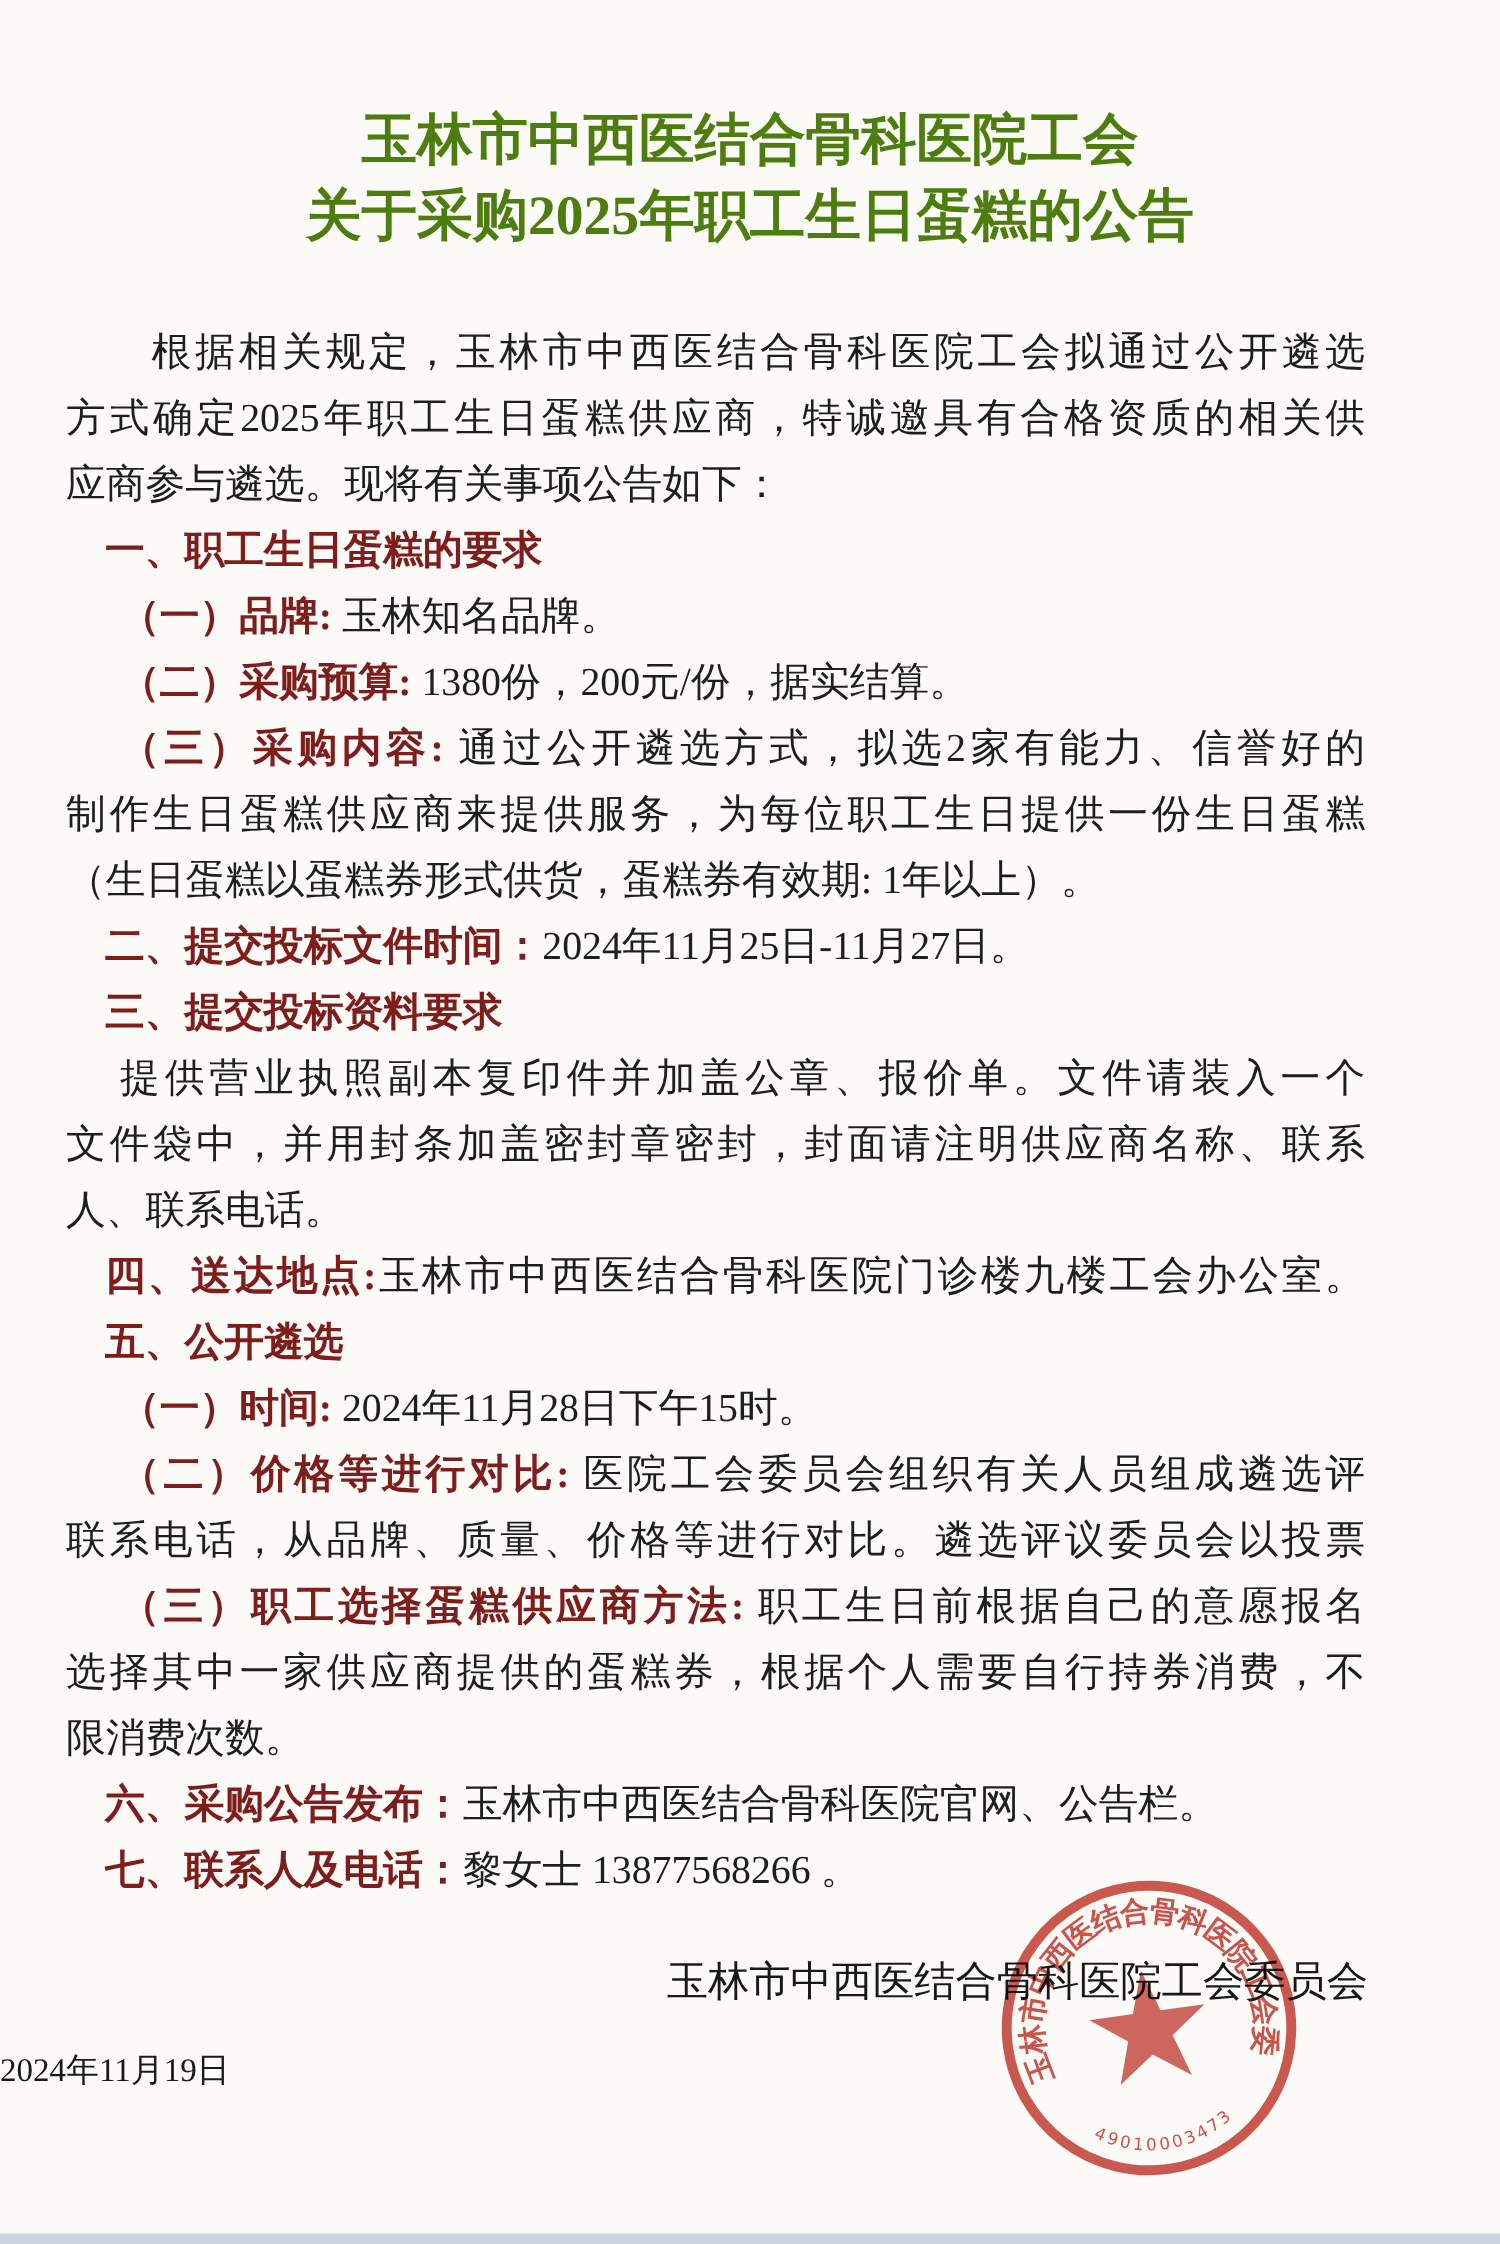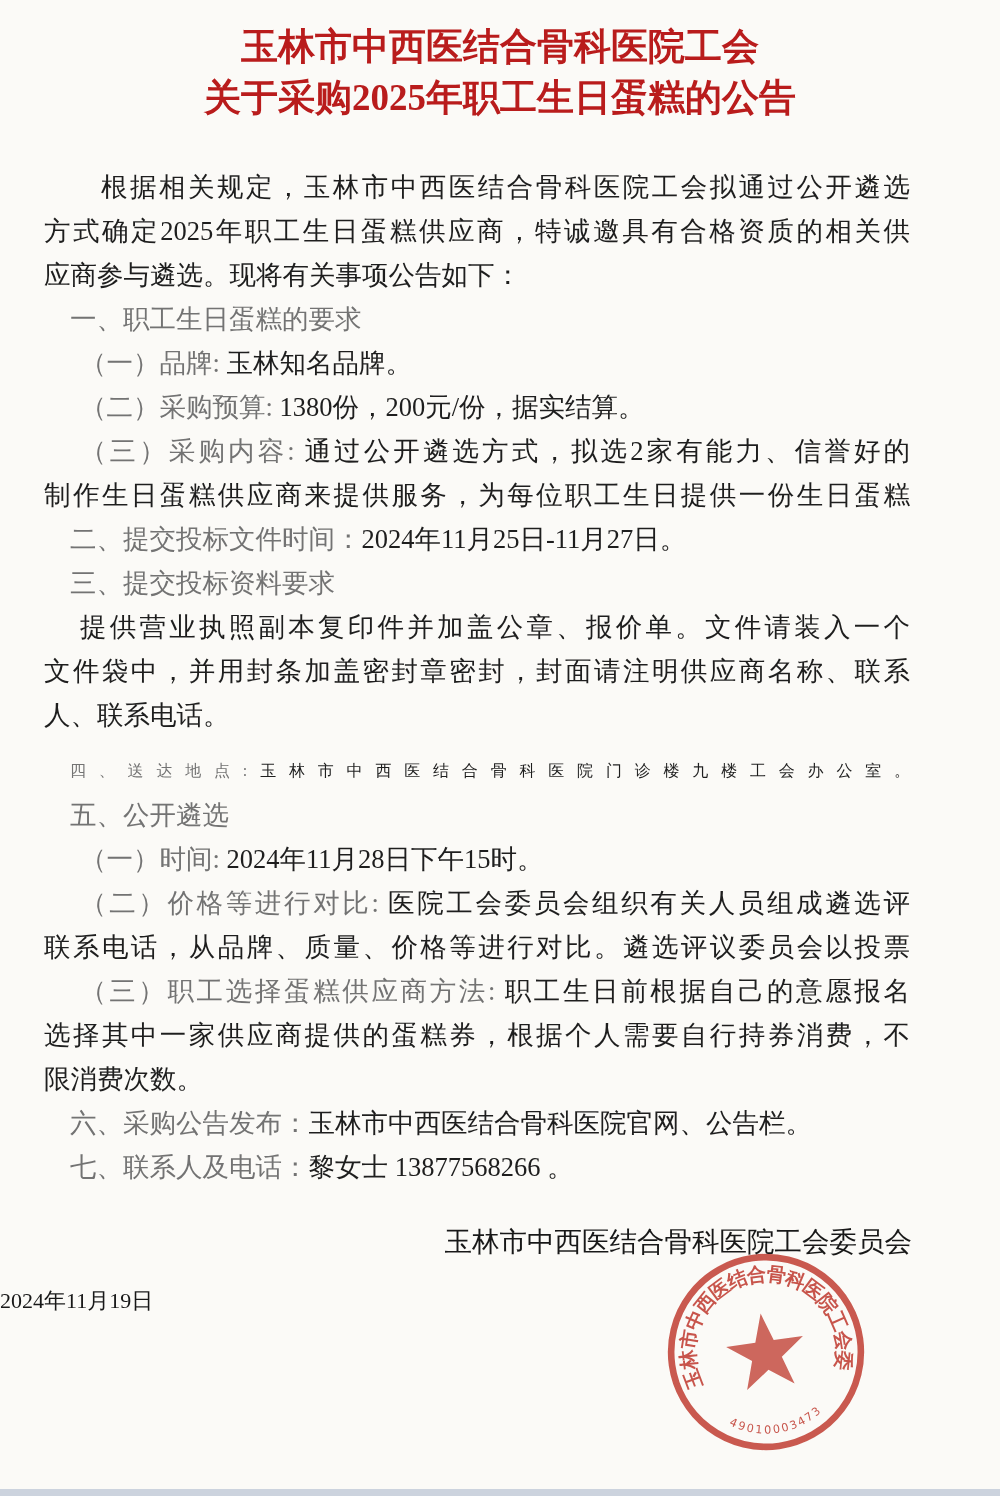--- a/index.html
+++ b/index.html
@@ -2,30 +2,30 @@
 <html><head>
 <meta charset="utf-8">
 <style>
   html,body{margin:0;padding:0;background:#9a9a9a;}
   .page{
     position:relative;width:1000px;height:1496px;margin:0 auto;
     background:#fbfaf7;overflow:hidden;
     font-family:"Liberation Serif","DejaVu Serif",serif;
     color:#1d1d1d;
   }
-  .titles{padding-top:21px;text-align:center;font-weight:700;
-    font-size:37px;line-height:51px;color:#b91c1c;}
+  .titles{padding-top:68px;text-align:center;font-weight:700;
+    font-size:37px;line-height:51px;color:#4d7c0f;}
   .doc-body{padding:42px 90px 0 44px;}
   .line{font-size:26.5px;line-height:44px;white-space:nowrap;color:#1e1e1e;}
-  .line .b{font-weight:400;color:#737373;}
+  .line .b{font-weight:700;color:#7f1d1d;}
   .j{white-space:normal;text-align:justify;text-align-last:justify;text-justify:inter-character;}
   .i1{padding-left:26px;}
   .i15{padding-left:36px;}
   .i2{padding-left:57px;}
-  .small{font-size:16px;margin-top:12px;}
+  .small{font-size:27px;}
   .sig{margin-top:30px;text-align:right;padding-right:88px;
     font-size:27.5px;line-height:46px;color:#181818;}
   .date{margin-top:14px;padding-right:212px;
     font-size:22px;line-height:44px;color:#181818;}
   .seal{
     position:absolute;left:664px;top:1248px;width:204px;height:208px;
     transform:rotate(-8deg);opacity:0.9;mix-blend-mode:multiply;
     pointer-events:none;
   }
   .bottom-strip{
@@ -46,20 +46,21 @@
   <div class="doc-body">
     <div class="line i2 j"><span class="t">根据相关规定，玉林市中西医结合骨科医院工会拟通过公开遴选</span></div>
     <div class="line j"><span class="t">方式确定2025年职工生日蛋糕供应商，特诚邀具有合格资质的相关供</span></div>
     <div class="line"><span class="t">应商参与遴选。现将有关事项公告如下：</span></div>
 
     <div class="line i1"><span class="b">一、职工生日蛋糕的要求</span></div>
     <div class="line i15"><span class="b">（一）品牌: </span><span class="t">玉林知名品牌。</span></div>
     <div class="line i15"><span class="b">（二）采购预算: </span><span class="t">1380份，200元/份，据实结算。</span></div>
     <div class="line i15 j"><span class="b">（三）采购内容: </span><span class="t">通过公开遴选方式，拟选2家有能力、信誉好的</span></div>
     <div class="line j"><span class="t">制作生日蛋糕供应商来提供服务，为每位职工生日提供一份生日蛋糕</span></div>
+    <div class="line"><span class="t">（生日蛋糕以蛋糕券形式供货，蛋糕券有效期: 1年以上）。</span></div>
 
     <div class="line i1"><span class="b">二、提交投标文件时间：</span><span class="t">2024年11月25日-11月27日。</span></div>
     <div class="line i1"><span class="b">三、提交投标资料要求</span></div>
     <div class="line i15 j"><span class="t">提供营业执照副本复印件并加盖公章、报价单。文件请装入一个</span></div>
     <div class="line j"><span class="t">文件袋中，并用封条加盖密封章密封，封面请注明供应商名称、联系</span></div>
     <div class="line"><span class="t">人、联系电话。</span></div>
 
     <div class="line i1 small j"><span class="b">四、送达地点:</span><span class="t">玉林市中西医结合骨科医院门诊楼九楼工会办公室。</span></div>
     <div class="line i1"><span class="b">五、公开遴选</span></div>
     <div class="line i15"><span class="b">（一）时间: </span><span class="t">2024年11月28日下午15时。</span></div>

